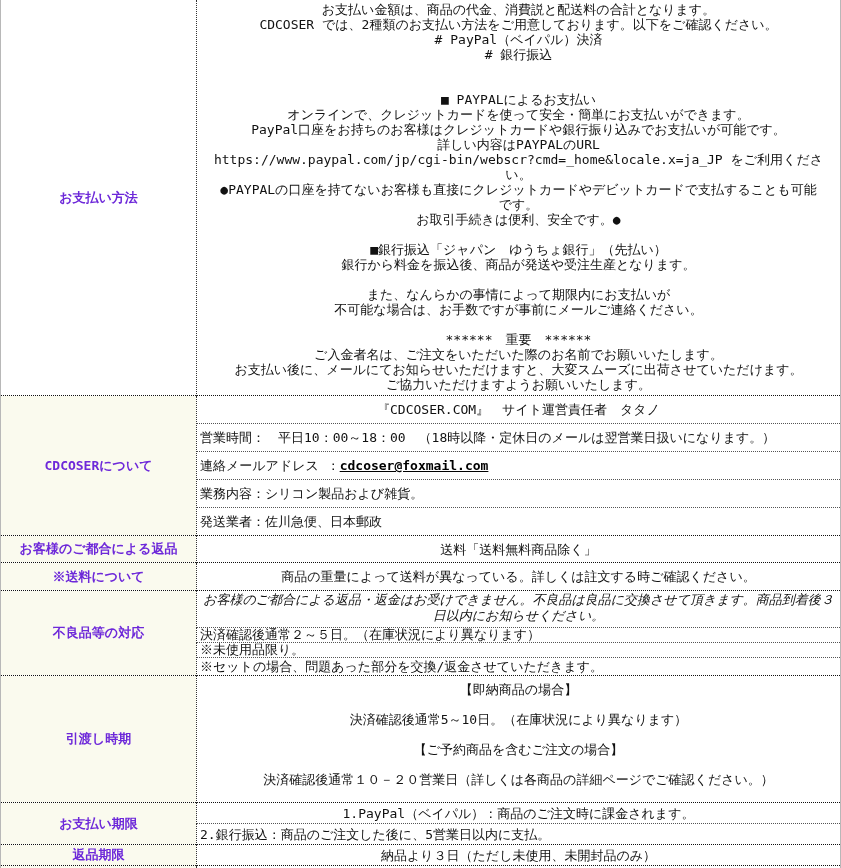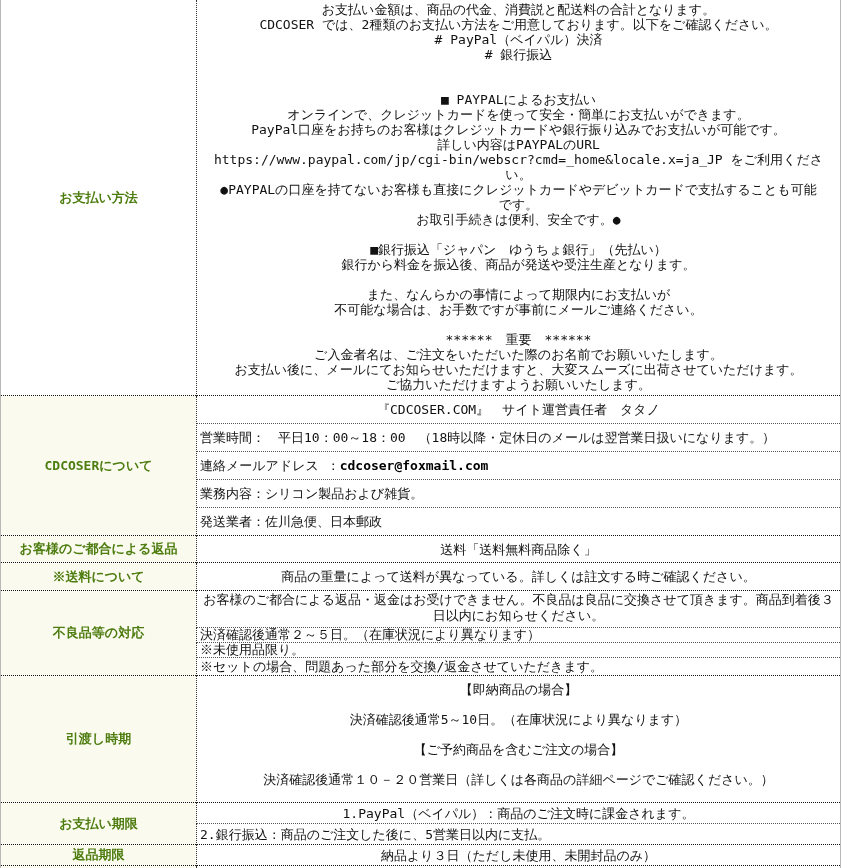--- a/index.html
+++ b/index.html
@@ -23,38 +23,38 @@
     overflow:hidden;
   }
   tr.sec td{border-top:1px dotted #111;text-align:center;}
   tr.sub td{border-top:1px dotted #555;}
   tr.first td{border-top:none;}
   td.label{
     background:#fafaee;
     border-right:1px dotted #333;
     font-weight:bold;
     text-align:center;
-    color:#4d7c0f;
+    color:#6d28d9;
   }
   td.label.white{background:#ffffff;}
   td.top{vertical-align:top;}
   .multi{
     white-space:pre-line;
     line-height:15px;
     padding:1px 1px;
   }
   td.pay-cell{height:393px;}
   td.h25{height:25px;line-height:15px;}
   td.h24{height:24px;line-height:15px;margin-left:24px;}
-  td.h34{height:34px;line-height:16px;}
+  td.h34{height:34px;line-height:16px;font-style:italic;}
   td.h14{height:14px;line-height:14px;padding-top:0;padding-bottom:0;}
   td.h16{height:16px;line-height:15px;padding-top:0;padding-bottom:1px;}
   td.h18{height:18px;line-height:15px;padding-top:1px;padding-bottom:1px;}
   td.delivery-cell{height:120px;padding-top:5px;margin-top:48px;}
-  b.email{font-weight:bold;color:#000;}
+  b.email{font-weight:bold;color:#000;text-decoration:underline;}
 </style>
 </head>
 <body>
 
 <table class="shop">
   <colgroup>
       <col class="c-label">
       <col>
     </colgroup>
   <tbody>

